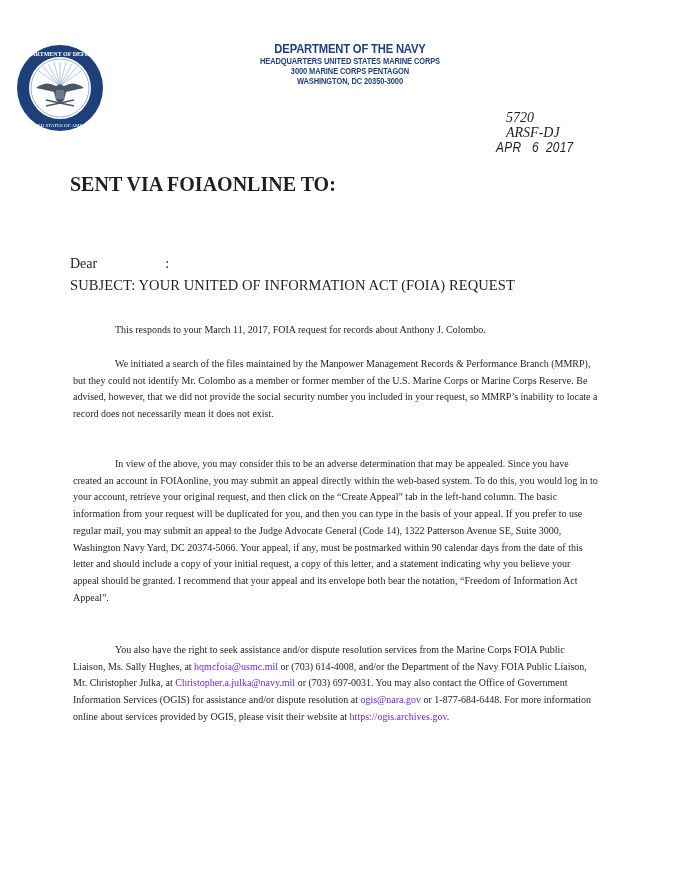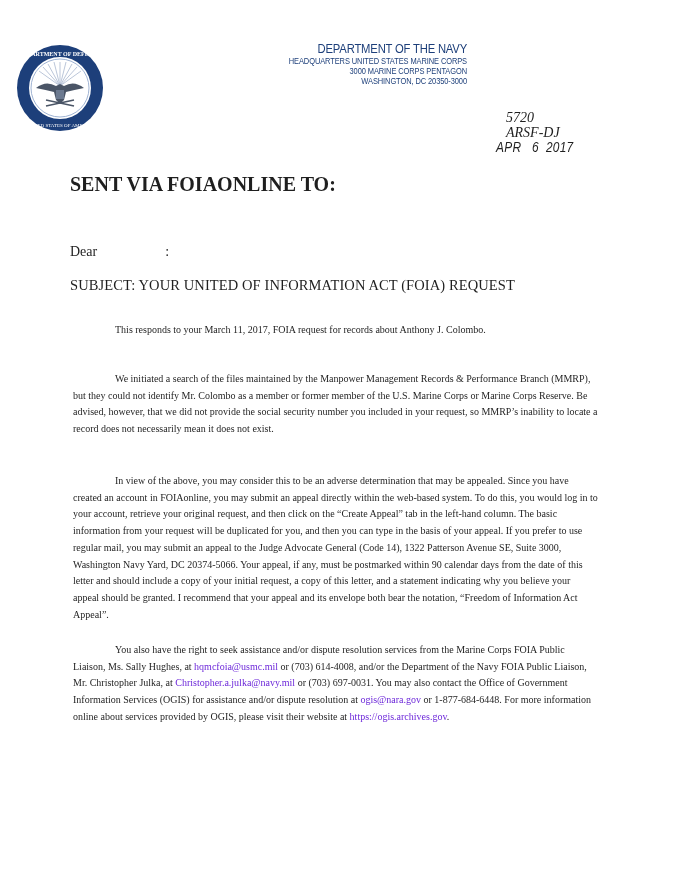--- a/index.html
+++ b/index.html
@@ -1,30 +1,30 @@
 <!DOCTYPE html>
 <html><head>
 <meta charset="utf-8">
 <style>
   html, body { margin: 0; padding: 0; background: #ffffff; }
   body { width: 674px; height: 873px; position: relative; overflow: hidden; font-family: "Liberation Serif", "DejaVu Serif", serif; color: #1f1f1f; }
   .seal { position: absolute; left: 16px; top: 44px; width: 88px; height: 88px; }
-  .letterhead { position: absolute; left: 220px; top: 42px; width: 260px; text-align: right; font-family: "Liberation Sans", "DejaVu Sans", sans-serif; color: #1d3f7a; font-weight: normal; }
+  .letterhead { position: absolute; left: 220px; top: 42px; width: 260px; text-align: center; font-family: "Liberation Sans", "DejaVu Sans", sans-serif; color: #1d3f7a; font-weight: bold; }
   .lh-title { font-size: 12.5px; letter-spacing: -0.2px; line-height: 14px; transform: scaleX(0.9); }
   .lh-line { font-size: 8.3px; line-height: 10px; letter-spacing: -0.1px; transform: scaleX(0.9); }
   .refblock { position: absolute; left: 506px; top: 110px; font-size: 14px; line-height: 15px; font-style: italic; }
   .ref-date { font-family: "Liberation Sans", "DejaVu Sans", sans-serif; font-size: 14px; margin-left: -10px; letter-spacing: 0.3px; transform: scaleX(0.85); transform-origin: left; white-space: pre; }
   .sent-via { position: absolute; left: 70px; top: 173px; font-weight: bold; font-size: 20px; }
-  .salutation { position: absolute; left: 70px; top: 244px; font-size: 14px; }
+  .salutation { position: absolute; left: 70px; top: 256px; font-size: 14px; }
   .salutation .redact { display: inline-block; width: 68px; }
   .subject { position: absolute; left: 70px; top: 277px; font-size: 14.5px; letter-spacing: 0.1px; }
   .body-text { position: absolute; left: 73px; width: 525px; font-size: 10px; line-height: 16.7px; text-align: left; }
   .p1 { top: 322px; }
-  .p2 { top: 371px; }
-  .p3 { top: 473px; }
+  .p2 { top: 356px; }
+  .p3 { top: 456px; }
   .p4 { top: 642px; }
   .indent { display: inline-block; width: 42px; }
   .link { color: #6d28d9; }
 </style>
 </head>
 <body>
 
 <div class="seal">
   <svg width="88" height="88" viewBox="0 0 88 88">
     <circle cx="44" cy="44" r="43" fill="#1d3f7a"></circle>

